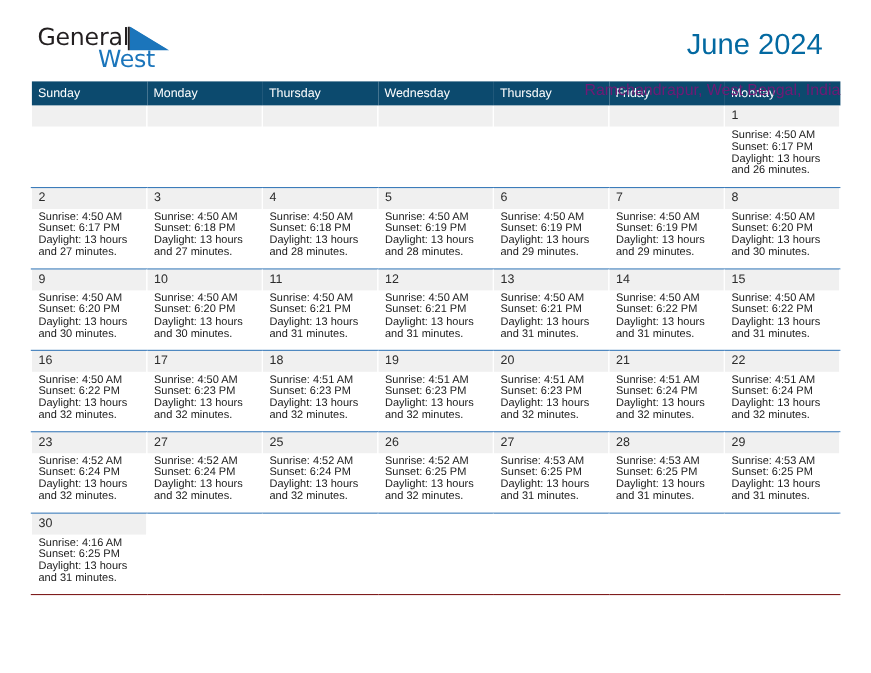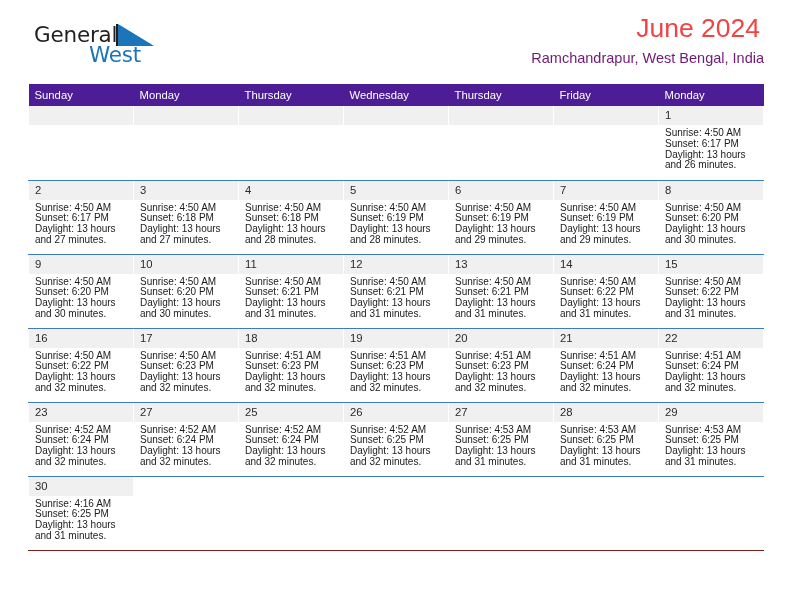--- a/index.html
+++ b/index.html
@@ -18,21 +18,21 @@
   .page {
     position: relative;
     width: 792px;
     height: 612px;
     padding: 0;
   }
 
   
   .top {
     position: relative;
-    height: 84px;
+    height: 74px;
     margin: 0 28px;
   }
   .logo {
     position: absolute;
     left: 6px;
     top: 22px;
     width: 160px;
     height: 52px;
   }
   .logo-general {
@@ -62,44 +62,44 @@
   }
 
   .title-block {
     position: absolute;
     right: 0;
     top: 8px;
     text-align: right;
   }
   .cal-title {
     font-size: 26.5px;
-    color: #ef4444;
+    color: #0369a1;
     line-height: 32px;
     white-space: nowrap;
     font-weight: normal;
-    margin: 4px;
+    margin: 16px;
   }
   .cal-subtitle {
     font-size: 14.5px;
     color: #701a75;
     line-height: 20px;
     white-space: nowrap;
     margin: 4px 0 0 0;
     font-weight: normal;
   }
 
   
   .calendar {
     margin: 0 28px;
     width: 736px;
     border-collapse: collapse;
     table-layout: fixed;
   }
   .calendar th {
-    background: #4c1d95;
+    background: #0c4a6e;
     color: #ffffff;
     font-size: 11.3px;
     font-weight: normal;
     text-align: left;
     padding: 5px 0 5px 6px;
     height: 21px;
     border: none;
   }
   .calendar td {
     vertical-align: top;

